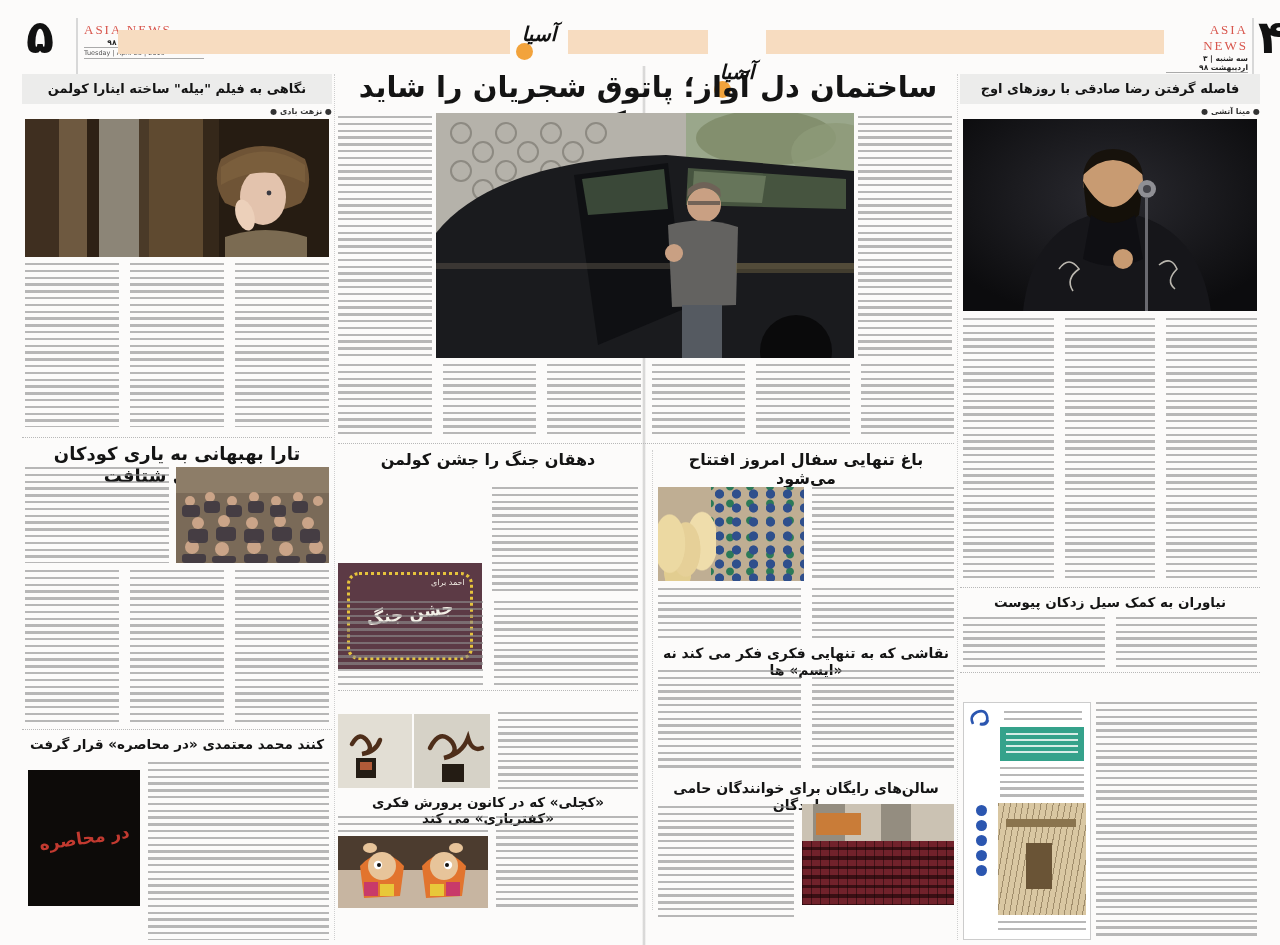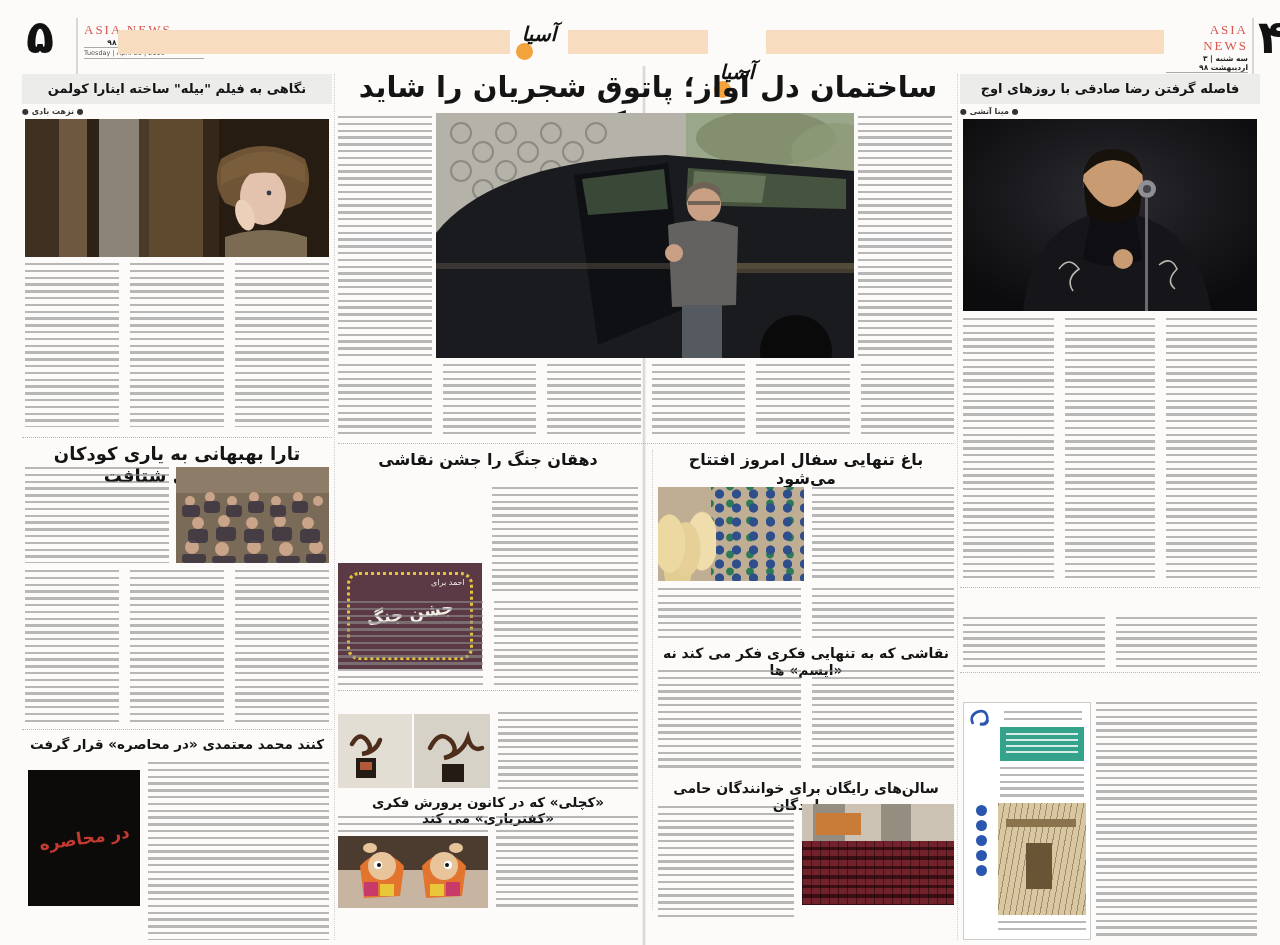--- a/index.html
+++ b/index.html
@@ -6,21 +6,21 @@
   #sheet{position:relative;width:1280px;height:945px;background:#fcfbfa;overflow:hidden;
          font-family:"DejaVu Sans",sans-serif;color:#222;}
   .abs{position:absolute;}
   
   .ft{background-image:repeating-linear-gradient(to bottom,#8d8d8d 0,#8d8d8d 2.4px,transparent 2.4px,transparent 6.8px);opacity:.62;}
   .cols{position:absolute;display:flex;gap:11px;}
   .cols i{flex:1;display:block;background-image:repeating-linear-gradient(to bottom,#8d8d8d 0,#8d8d8d 2.4px,transparent 2.4px,transparent 6.8px);opacity:.62;}
   
   .hl{direction:rtl;text-align:center;font-weight:bold;color:#141414;line-height:1.2;}
   .box-hl{background:#ececeb;display:flex;align-items:center;justify-content:center;}
-  .byline{direction:rtl;text-align:left;font-size:8px;color:#333;font-weight:bold;}
+  .byline{direction:rtl;text-align:right;font-size:8px;color:#333;font-weight:bold;}
   .sep{border-top:1px dotted #b8b8b8;height:0;}
   .vsep{border-left:1px dotted #cfcfcf;width:0;}
   .hairline{background:#d8d8d8;}
   
   .peach{background:#f7dcc0;}
   .pagenum{font-weight:bold;font-size:46px;color:#111;line-height:1;}
   .brand{font-family:"Liberation Serif",serif;color:#d8564d;font-size:13px;letter-spacing:2px;}
   .datefa{direction:rtl;font-size:7.5px;font-weight:bold;color:#222;}
   .dateen{font-size:6.5px;color:#555;border-top:1px solid #aaa;border-bottom:1px solid #aaa;padding:1px 0;}
   .logo{font-weight:bold;font-size:20px;color:#111;direction:rtl;position:relative;text-align:center;font-style:italic;}
@@ -137,21 +137,21 @@
   <div class="cols" style="left:338px;top:364px;width:616px;height:70px;">
       <i></i>
       <i></i>
       <i></i>
       <i></i>
       <i></i>
       <i></i>
     </div>
   <div class="abs sep" style="left:338px;top:443px;width:616px;"></div>
 
-  <div class="abs hl" style="left:338px;top:450px;width:300px;font-size:16px;">دهقان جنگ را جشن نقاشی</div>
+  <div class="abs hl" style="left:338px;top:450px;width:300px;font-size:16px;">دهقان جنگ را جشن کولمن</div>
   <div class="abs photo book" style="left:338px;top:487px;width:144px;height:106px;">
     <div class="frame"></div>
     <div class="a">احمد برای</div>
     <div class="t">جشن جنگ</div>
   </div>
   <div class="abs ft" style="left:492px;top:487px;width:146px;height:106px;"></div>
   <div class="cols" style="left:338px;top:601px;width:300px;height:84px;">
       <i></i>
       <i></i>
     </div>
@@ -341,20 +341,21 @@
       </g>
     </svg>
   </div>
   <div class="cols" style="left:963px;top:318px;width:294px;height:260px;">
       <i></i>
       <i></i>
       <i></i>
     </div>
 
   <div class="abs sep" style="left:960px;top:587px;width:300px;"></div>
+  <div class="abs hl" style="left:960px;top:594px;width:300px;font-size:13.5px;">نیاوران به کمک سیل زدکان پیوست</div>
   <div class="cols" style="left:963px;top:617px;width:294px;height:50px;">
       <i></i>
       <i></i>
     </div>
 
   <div class="abs sep" style="left:960px;top:672px;width:300px;"></div>
   <div class="abs photo" style="left:963px;top:702px;width:126px;height:236px;background:#fff;border:1px solid #ccc;">
     <svg width="22" height="22" viewBox="0 0 22 22" style="position:absolute;left:5px;top:5px;">
       <path d="M4,16 q-4,-8 4,-12 q8,-3 10,4 q2,8 -7,8 q6,2 8,-4" stroke="#2b56b0" stroke-width="2.6" fill="none"></path>
     </svg>

